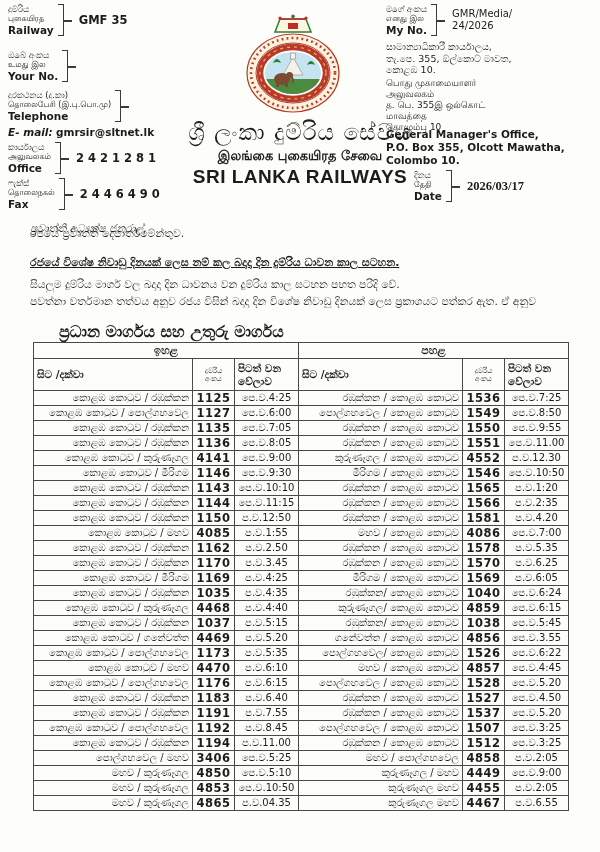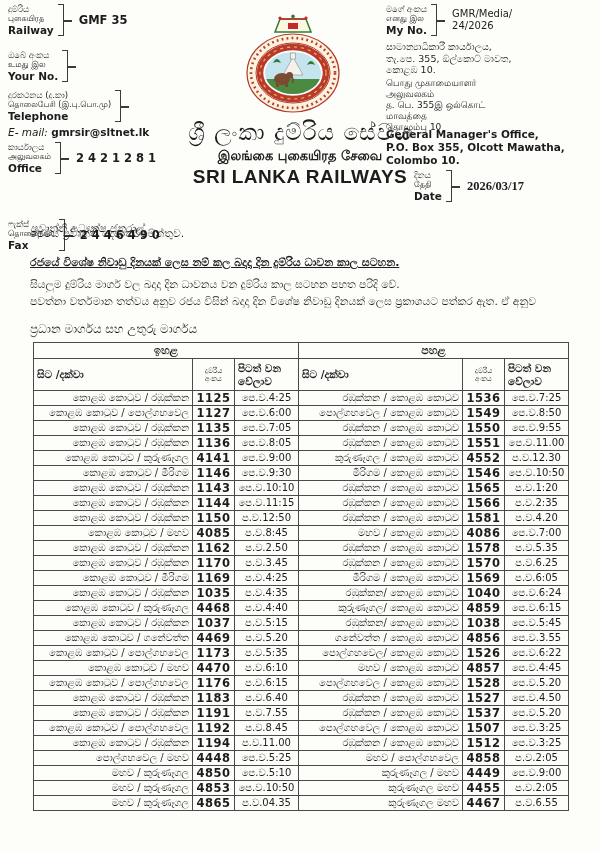--- a/index.html
+++ b/index.html
@@ -37,21 +37,21 @@
   .addr-en { font-size:10.5px; line-height:13px; font-weight:600; }
 
   .title-si { font-size:23px; letter-spacing:1px; }
   .title-ta { font-size:13px; font-weight:700; }
   .title-en { font-size:19px; font-weight:700; letter-spacing:0.5px; font-family:"Liberation Sans",sans-serif; }
   .center-text { left:120px; width:360px; text-align:center; }
 
   .body-line { font-size:10.8px; }
   .subject { font-size:11px; font-weight:700; text-decoration:underline; }
   .para { font-size:10.8px; line-height:17px; width:548px; }
-  .section-title { font-size:12px; font-weight:400; }
+  .section-title { font-size:16px; font-weight:700;margin-left:29px; }
 
   .serif { font-family:"Liberation Serif","DejaVu Serif",serif; }
 
   
   table.schedule {
     position:absolute; left:33px; top:342px;
     width:535px; border-collapse:collapse; table-layout:fixed;
   }
   .schedule th, .schedule td {
     border:1px solid #4a4a4a; padding:0 3px; overflow:hidden; white-space:nowrap;
@@ -89,35 +89,35 @@
 <div class="abs lh-group" style="left:8px; top:90px;">
   <div class="lh-labels">
     <div class="lh-si">දුරකථනය (දු.කා)</div>
     <div class="lh-ta">தொலைபேசி (இ.பு.பொ.மு)</div>
     <div class="lh-en">Telephone</div>
   </div>
   <div class="bracket"></div>
 </div>
 
 <div class="abs" style="left:8px; top:126px; font-size:10.5px;">
-  <span style="font-style:italic; font-weight:400;">E- mail:</span>
+  <span style="font-style:italic; font-weight:700;">E- mail:</span>
   <span style="font-weight:600;">gmrsir@sltnet.lk</span>
 </div>
 
 <div class="abs lh-group" style="left:8px; top:142px;">
   <div class="lh-labels">
     <div class="lh-si">කාර්යාලය</div>
     <div class="lh-ta">அலுவலகம்</div>
     <div class="lh-en">Office</div>
   </div>
   <div class="bracket"></div>
   <div class="lh-value spaced">2421281</div>
 </div>
 
-<div class="abs lh-group" style="left:8px; top:178px;margin-top:41px;">
+<div class="abs lh-group" style="left:8px; top:178px;">
   <div class="lh-labels">
     <div class="lh-si">ෆැක්ස්</div>
     <div class="lh-ta">தொலைநகல்</div>
     <div class="lh-en">Fax</div>
   </div>
   <div class="bracket"></div>
   <div class="lh-value spaced">2446490</div>
 </div>
 
 <div class="abs" style="left:245px; top:13px; width:96px; height:102px;">
@@ -306,21 +306,21 @@
         <td class="route">කොළඹ කොටුව / රඹුක්කන</td>
         <td class="no">1150</td>
         <td class="time">ප.ව.12:50</td>
         <td class="route">රඹුක්කන / කොළඹ කොටුව</td>
         <td class="no">1581</td>
         <td class="time">ප.ව.4.20</td>
       </tr>
       <tr>
         <td class="route">කොළඹ කොටුව / මහව</td>
         <td class="no">4085</td>
-        <td class="time">ප.ව.8:45</td>
+        <td class="time">ප.ව.1:55</td>
         <td class="route">මහව / කොළඹ කොටුව</td>
         <td class="no">4086</td>
         <td class="time">පෙ.ව.7:00</td>
       </tr>
       <tr>
         <td class="route">කොළඹ කොටුව / රඹුක්කන</td>
         <td class="no">1162</td>
         <td class="time">ප.ව.2.50</td>
         <td class="route">රඹුක්කන / කොළඹ කොටුව</td>
         <td class="no">1578</td>
@@ -425,21 +425,21 @@
       <tr>
         <td class="route">කොළඹ කොටුව / රඹුක්කන</td>
         <td class="no">1194</td>
         <td class="time">ප.ව.11.00</td>
         <td class="route">රඹුක්කන / කොළඹ කොටුව</td>
         <td class="no">1512</td>
         <td class="time">පෙ.ව.3:25</td>
       </tr>
       <tr>
         <td class="route">පොල්ගහවෙල / මහව</td>
-        <td class="no">4448</td>
+        <td class="no">3406</td>
         <td class="time">පෙ.ව.5:25</td>
         <td class="route">මහව / පොල්ගහවෙල</td>
         <td class="no">4858</td>
         <td class="time">ප.ව.2:05</td>
       </tr>
       <tr>
         <td class="route">මහව / කුරුණෑගල</td>
         <td class="no">4850</td>
         <td class="time">පෙ.ව.5:10</td>
         <td class="route">කුරුණෑගල / මහව</td>

